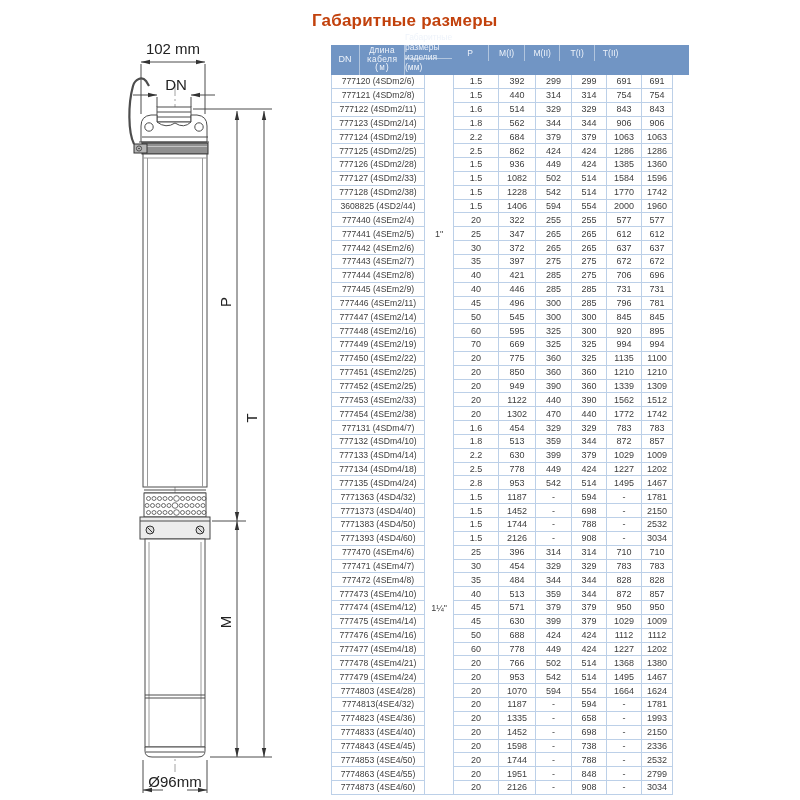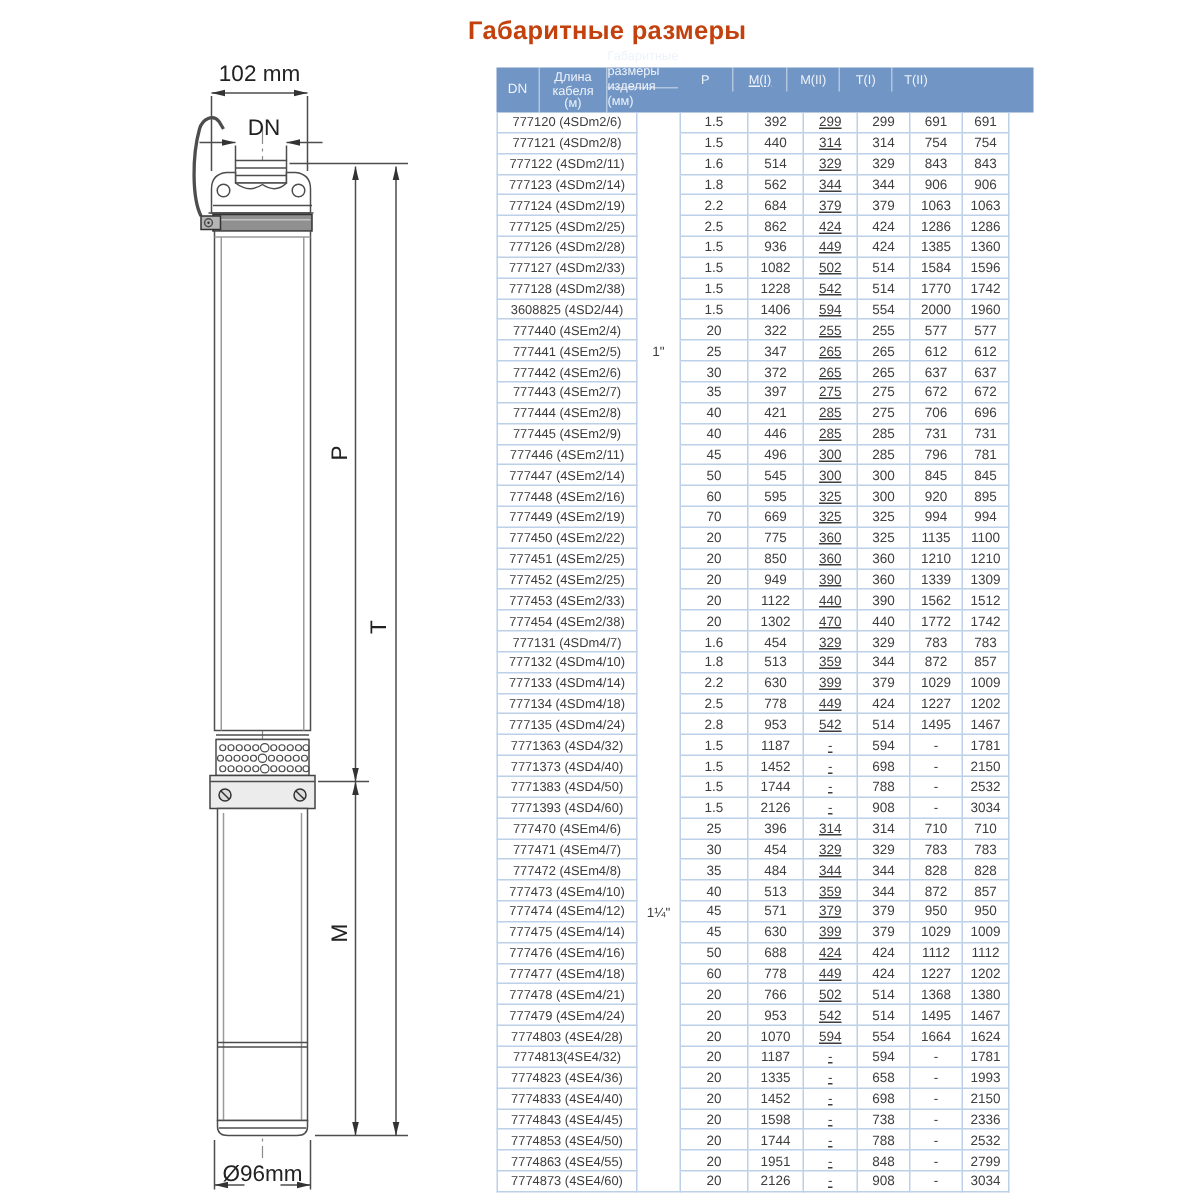--- a/index.html
+++ b/index.html
@@ -18,28 +18,28 @@
   .dim-table{
     position:absolute;left:331px;top:45px;width:358px;
     font-size:9px;color:#3d3d3d;
   }
   .dim-table *{box-sizing:border-box;}
   .thead{display:flex;height:30px;background:#7195c4;color:#eef3fa;}
   .hcell{display:flex;align-items:center;justify-content:center;text-align:center;
     border-right:1px solid rgba(255,255,255,.45);line-height:1.05;}
   .hcell.model{width:110px;font-size:9px;border-left:1px solid #b9cde4;}
   .hcell.dn{width:29px;font-size:9px;}
-  .hcell.cable{width:45px;font-size:8.5px;padding:0 3px;}
+  .hcell.cable{width:45px;font-size:8.5px;padding:0 3px;font-family:Liberation Mono, monospace;}
   .dims-group{width:174px;display:flex;flex-direction:row;border-right:none;}
   .dims-title{height:14px;display:flex;align-items:center;justify-content:center;
     font-size:8.5px;border-bottom:1px solid rgba(255,255,255,.45);}
   .dims-sub{display:flex;height:16px;}
   .dims-sub .hcell{font-size:8.5px;}
   .dims-sub .hcell:last-child{border-right:none;}
-  .w-p{width:37px;} .w-m1{width:36px;text-decoration:underline;} .w-m2{width:35px;}
+  .w-p{width:37px;} .w-m1{width:36px;} .w-m2{width:35px;}
   .w-t1{width:35px;} .w-t2{width:31px;}
   .tbody{display:block;}
   .tr{display:flex;height:13.846px;}
   .td{display:flex;align-items:center;justify-content:center;
     border-right:1px solid #bcd0e8;border-bottom:1px solid #bcd0e8;
     overflow:hidden;white-space:nowrap;}
   .td.model{width:94px;border-left:1px solid #bcd0e8;font-size:8.6px;}
   .td.dn{width:29px;border-bottom:none;font-size:9px;}
   .tr:last-child .td.dn{border-bottom:1px solid #bcd0e8;}
   .td.cable{width:45px;}

